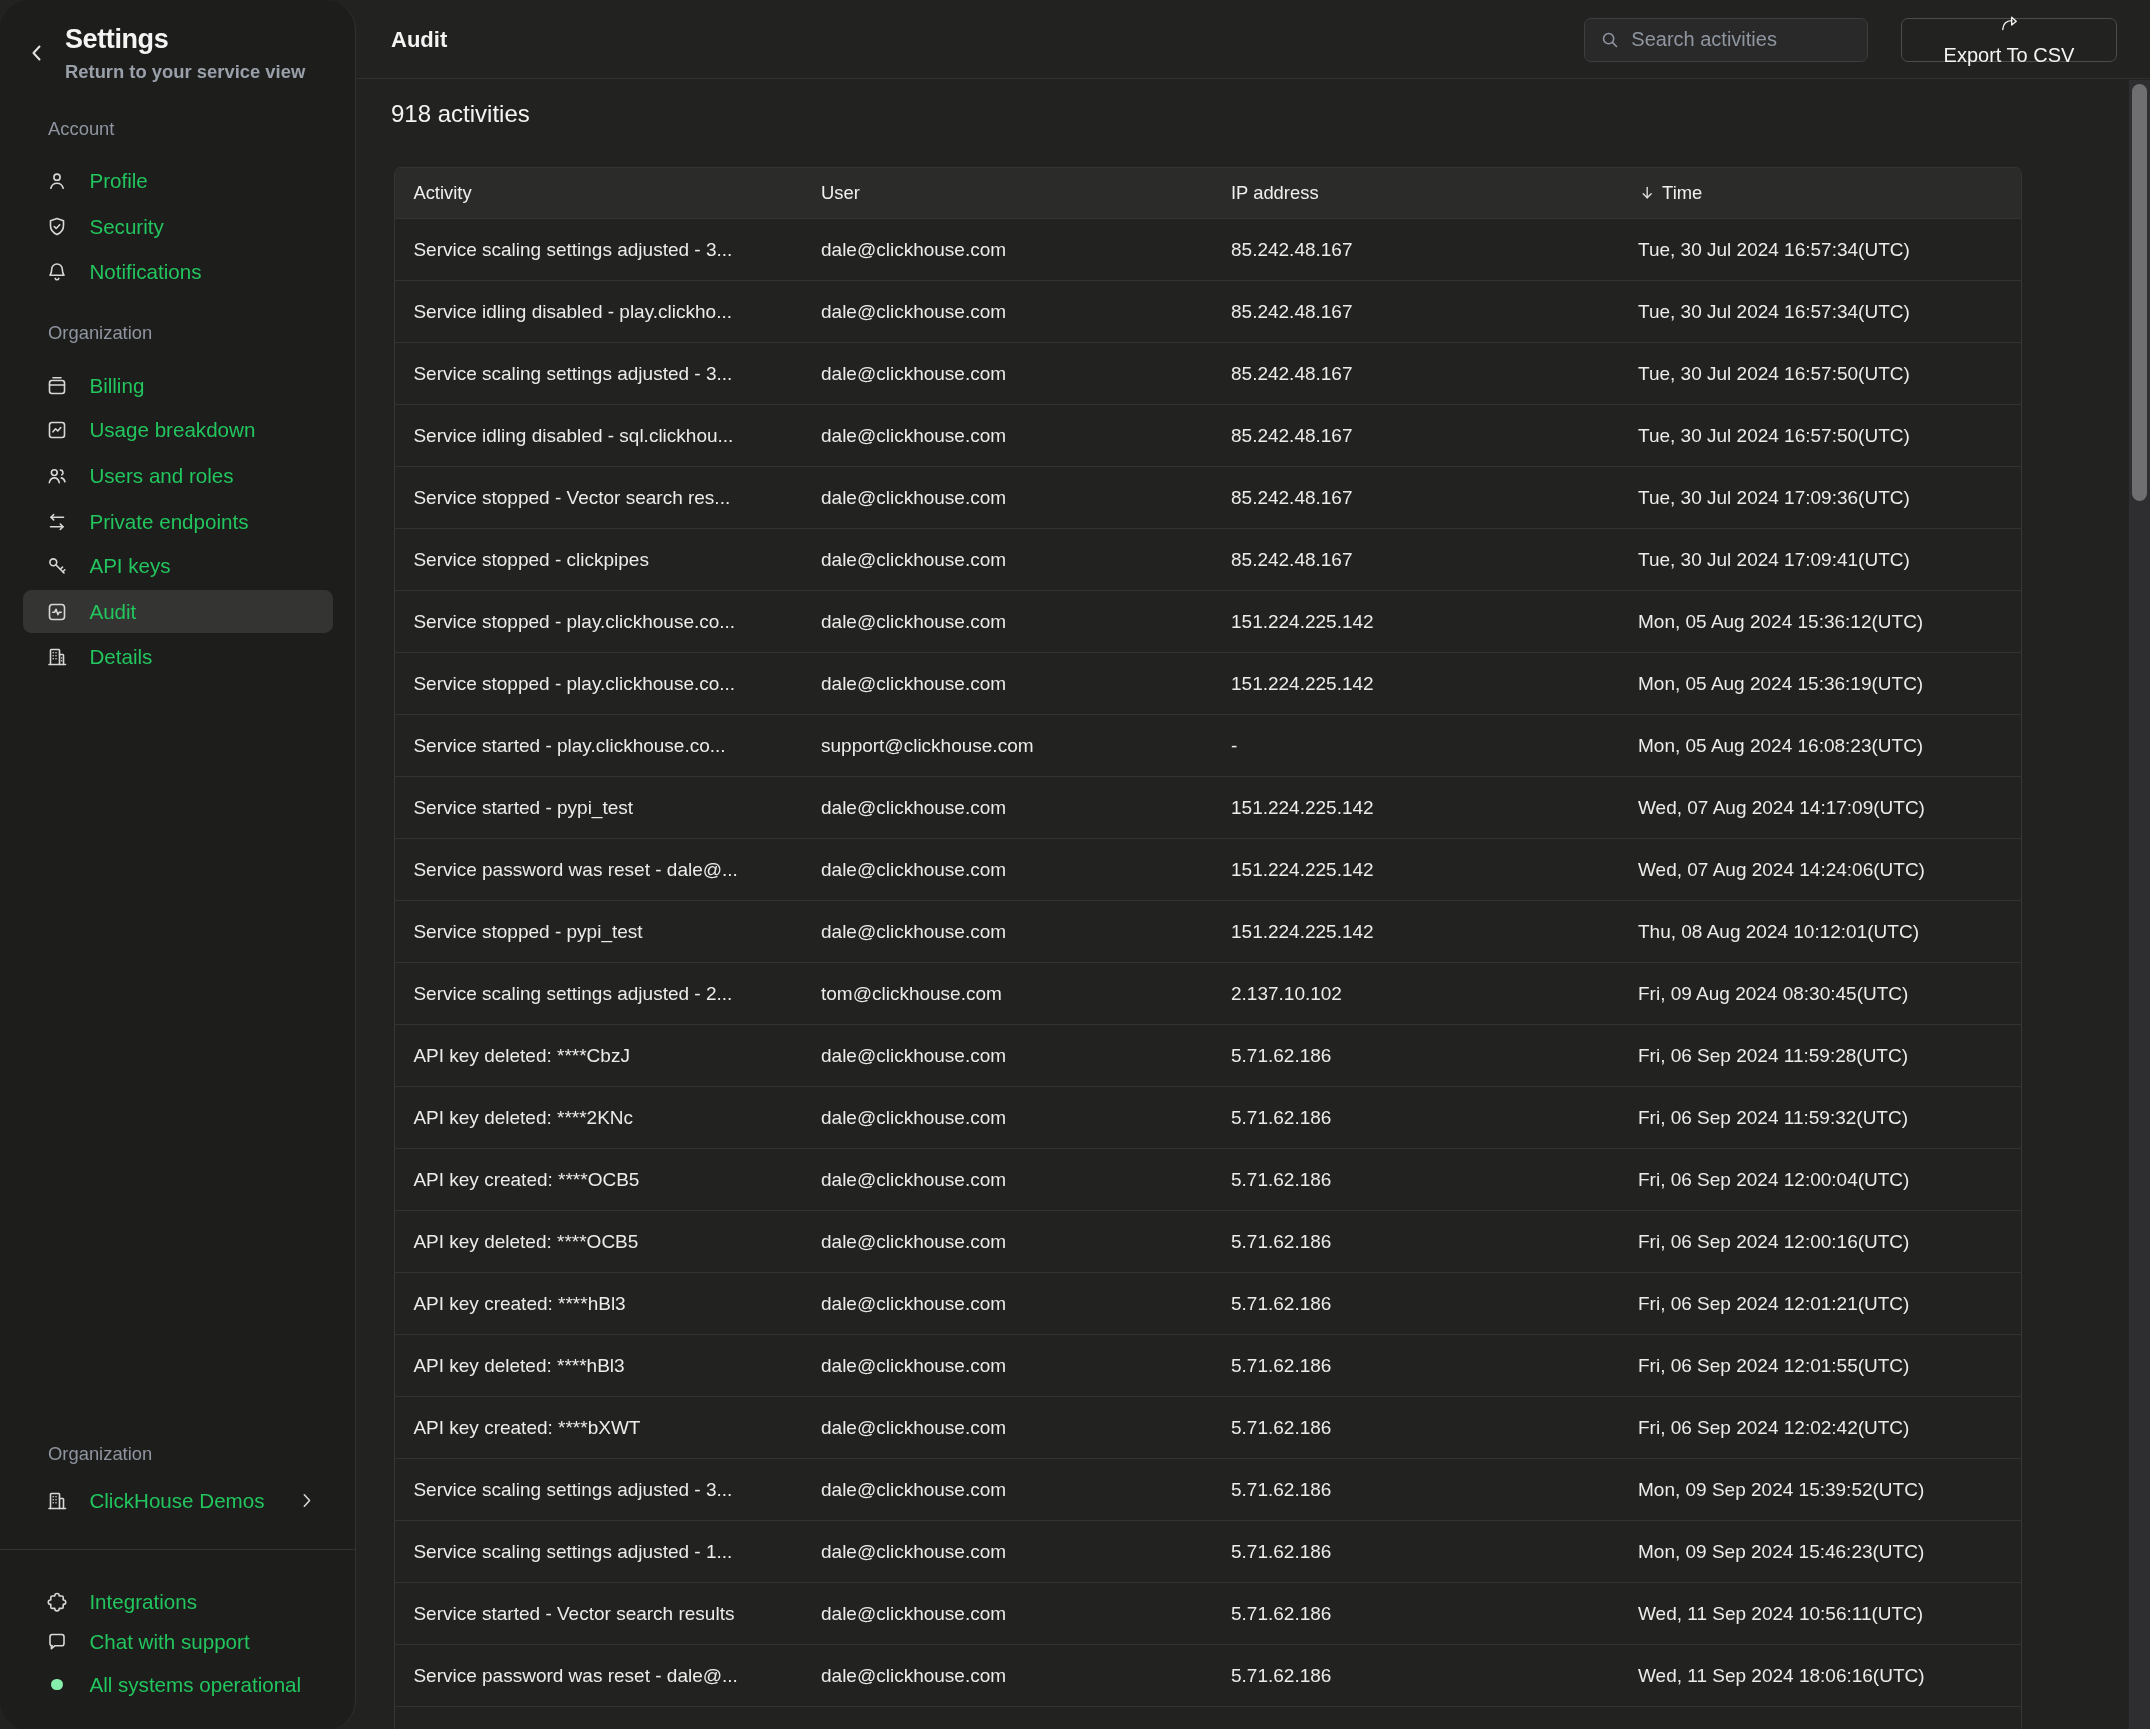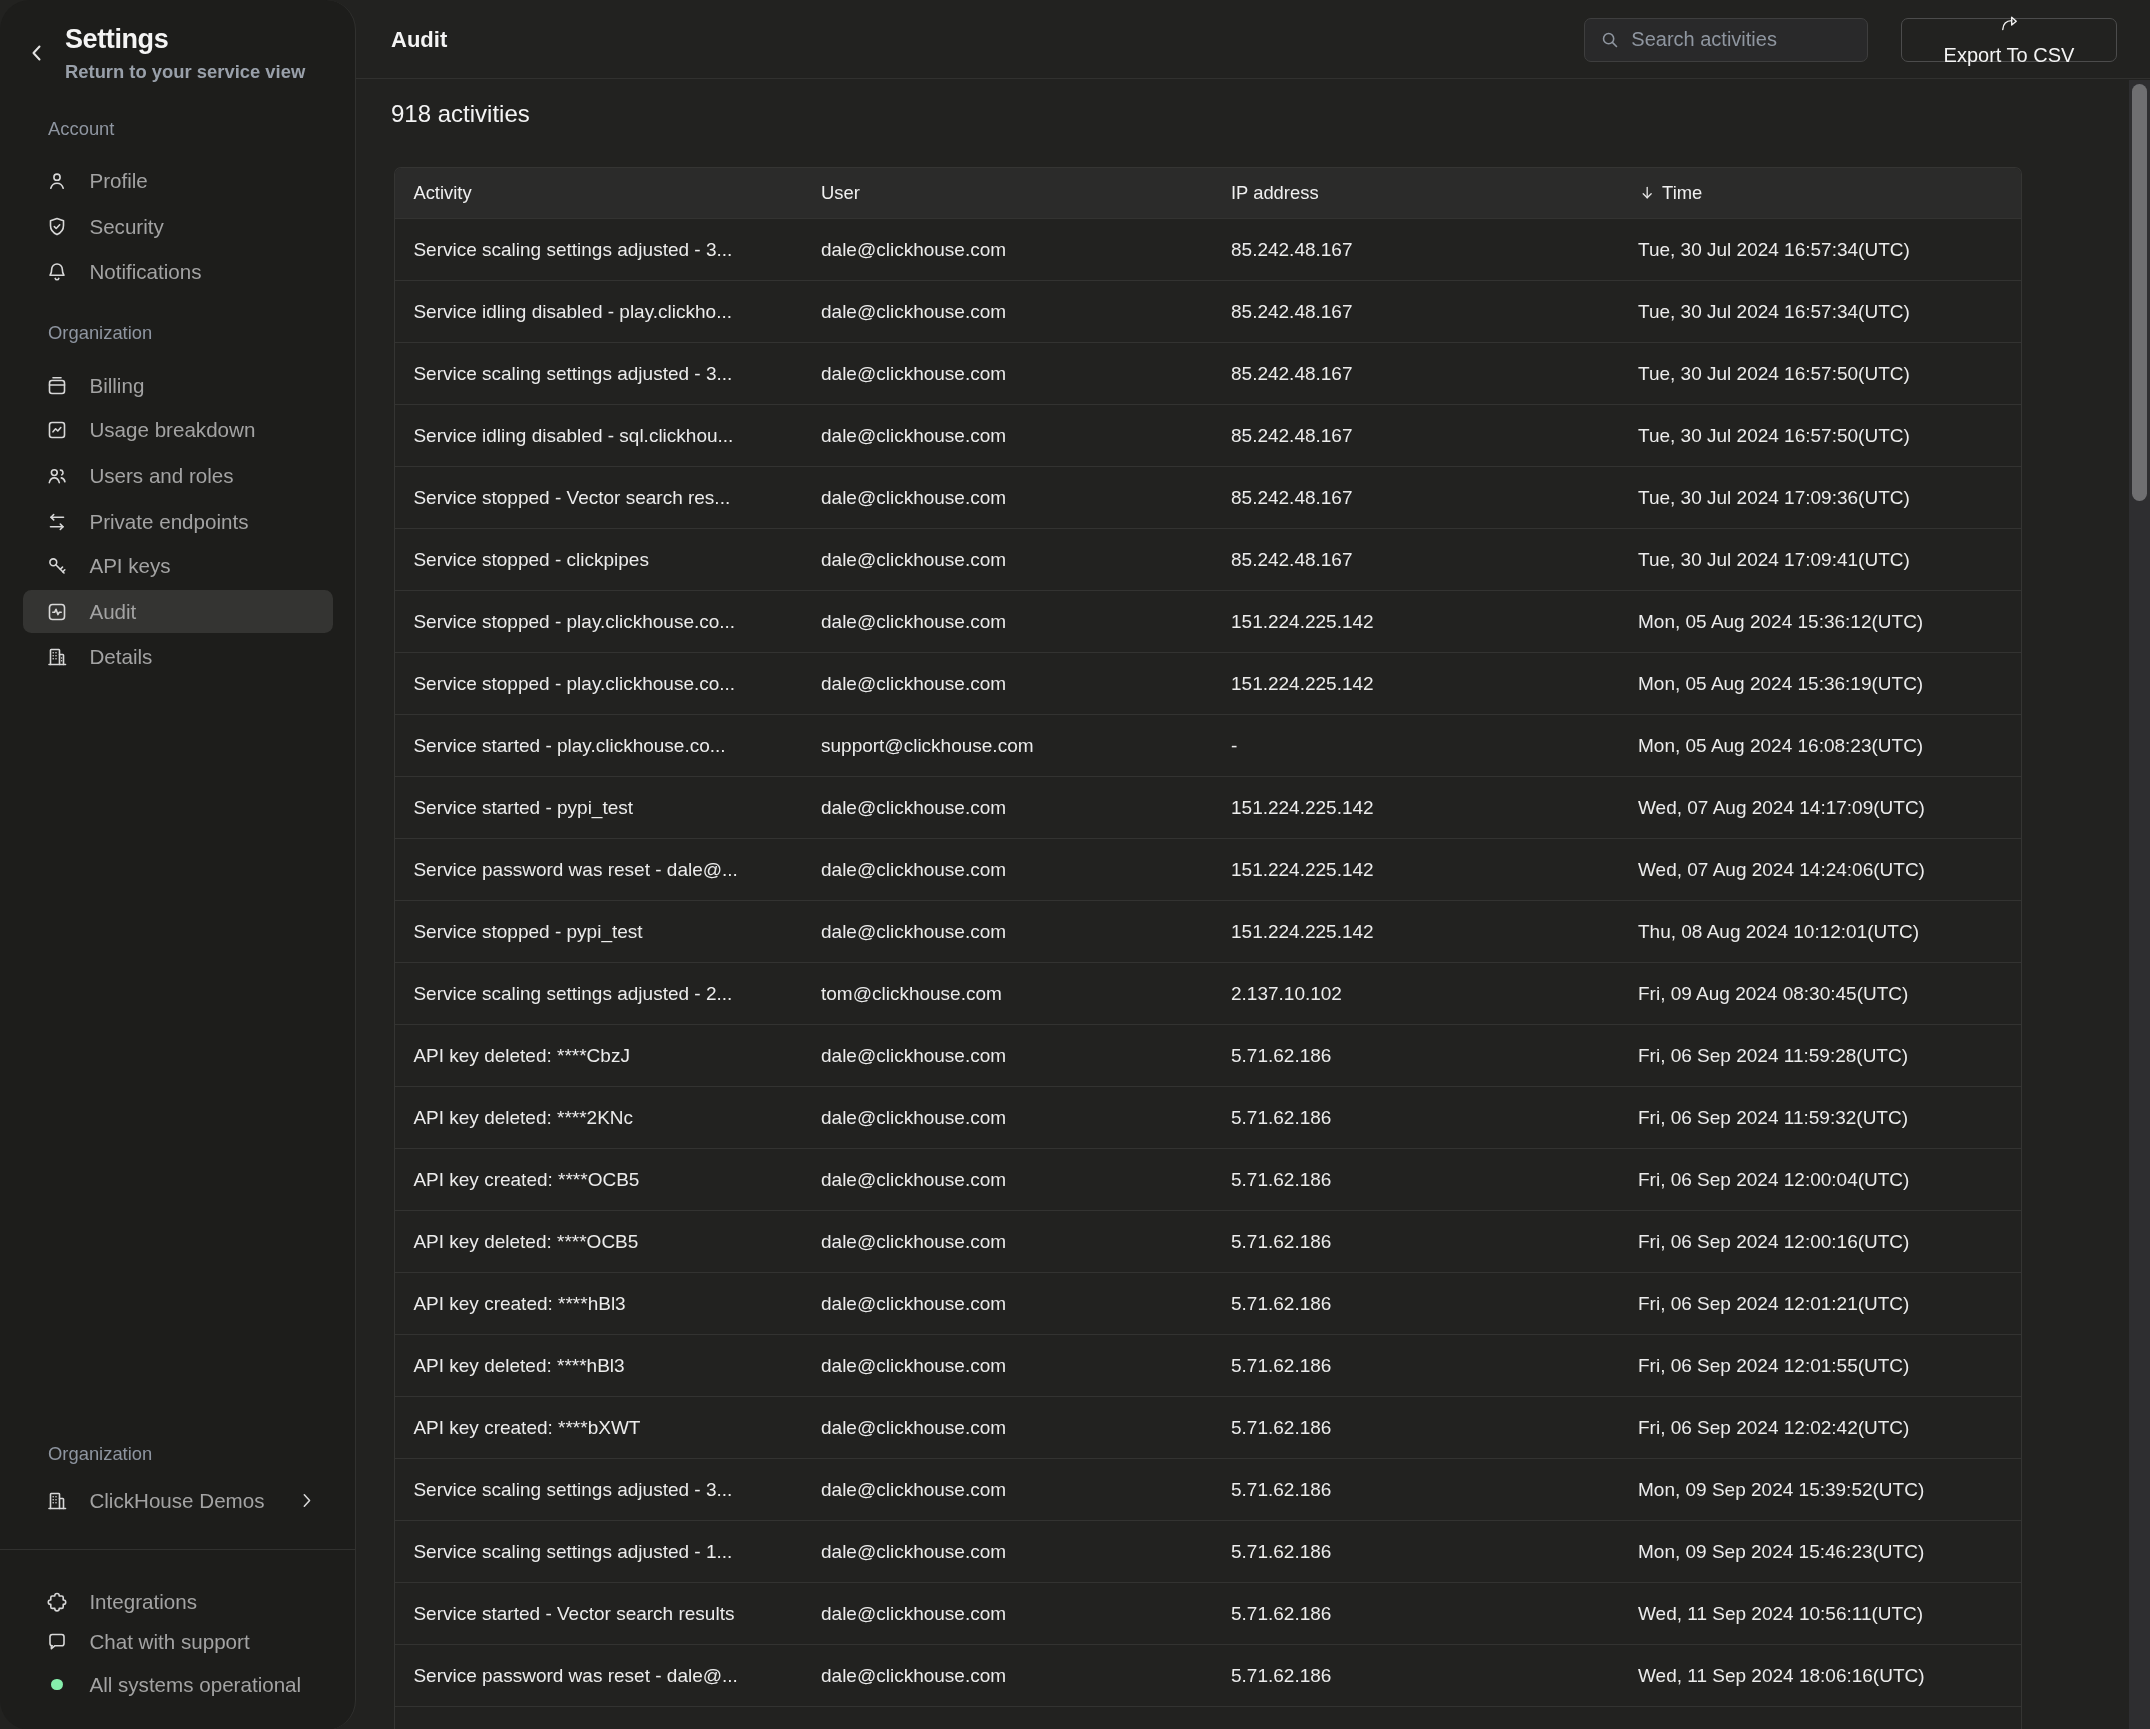--- a/index.html
+++ b/index.html
@@ -22,21 +22,21 @@
   .sb-sub   { position:absolute; left:65px; top:61px; font-size:18.4px; color:#99a0aa;font-weight:bold; }
 
   .section-label { position:absolute; left:48px; font-size:18.4px; font-weight:500; color:#8e95a0; }
   .lbl-account { top:118px; }
   .lbl-org { top:322px; }
   .lbl-org2 { top:1443px; }
 
   .nav-item {
     position:absolute; left:23px; width:310px; height:43px; border-radius:8.5px;
     display:flex; align-items:center; padding-left:20px; cursor:pointer;
-    font-size:20.6px; color:#a3a3a3;
+    font-size:20.6px; color:#22c55e;
   }
   .nav-item .ic { width:28px; display:flex; justify-content:center; color:#d8d8d8; margin-right:18.4px; }
   .nav-item.selected { background:#343432; }
   .nav-item .chev { margin-left:auto; margin-right:15.6px; color:#d8d8d8; }
 
   .t-profile{top:159px} .t-security{top:205px} .t-notifications{top:250px}
   .t-billing{top:364px} .t-usage{top:408px} .t-users{top:454px}
   .t-private{top:500px} .t-apikeys{top:544px} .t-audit{top:590px} .t-details{top:635px}
   .t-orgname{top:1479px} .t-integrations{top:1580px} .t-chat{top:1620px} .t-status{top:1663px}
 

